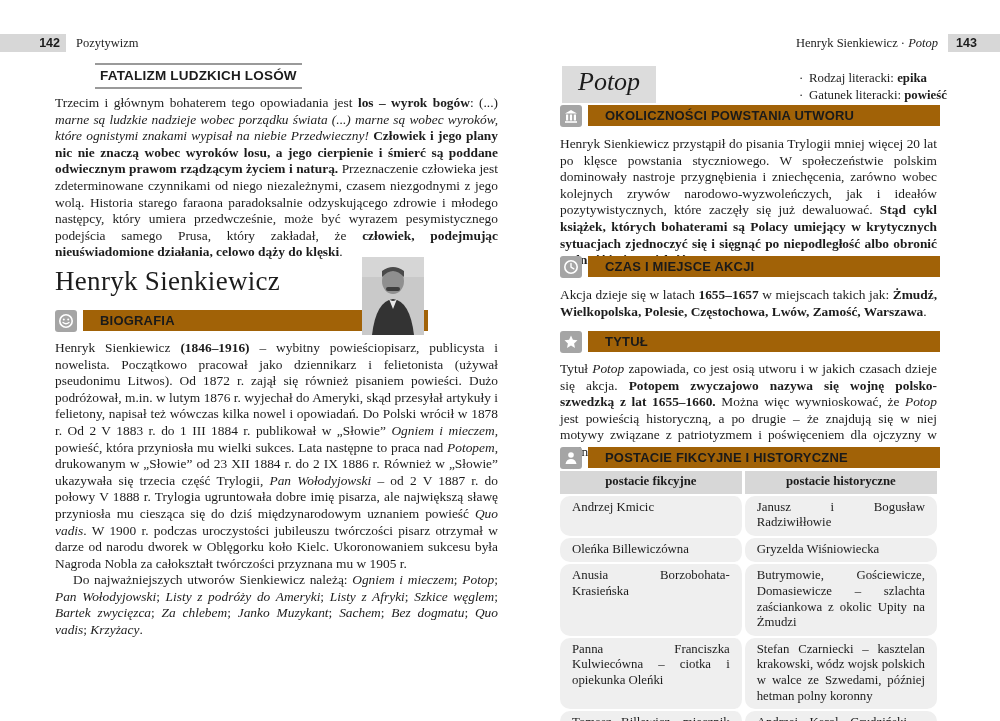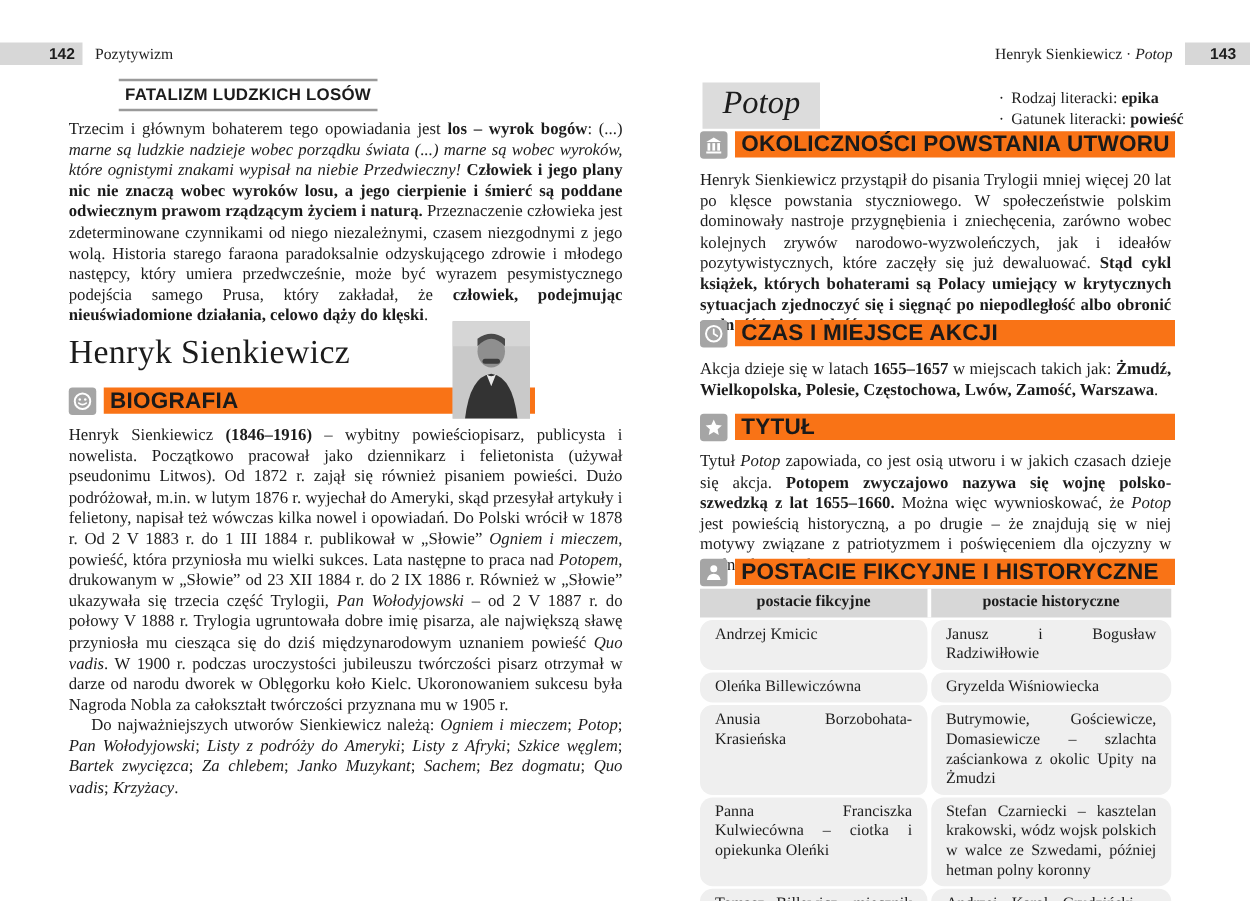--- a/index.html
+++ b/index.html
@@ -25,23 +25,23 @@
   .indent { text-indent:18px; }
 
   .author-heading { font-size:27px; font-weight:400; letter-spacing:.3px; }
 
   
   .portrait { width:62px; height:78px; overflow:hidden; background:#cfcfcf; z-index:3; }
 
   
   .sec-icon { width:22px; height:22px; background:#a5a5a5; border-radius:3px;
               display:flex; align-items:center; justify-content:center; z-index:2; }
-  .sec-bar { background:#f97316; height:21px; display:flex; align-items:center;
-             padding-left:5px; font-family:"Liberation Sans", sans-serif;
-             font-weight:bold; font-size:18px; letter-spacing:.2px; color:#1a1a1a; }
+  .sec-bar { background:#a16207; height:21px; display:flex; align-items:center;
+             padding-left:17px; font-family:"Liberation Sans", sans-serif;
+             font-weight:bold; font-size:13px; letter-spacing:.2px; color:#1a1a1a; }
 
   
   .title-box { display:inline-block; background:#dcdcdc; padding:1px 16px 6px;
                font-size:26px; font-style:italic; }
 
   
   .bullet-line { font-size:12.8px; line-height:17px;margin-left:44px; }
   .bullet-marker { display:inline-block; width:10px; }
 
   
@@ -94,21 +94,21 @@
     <div class="abs sec-bar" style="top:310px; left:83px; width:345px;">BIOGRAFIA</div>
 
     <p class="abs body-text" style="top:340px; left:55px; width:443px;"><span>Henryk Sienkiewicz </span><span class="st-b">(1846–1916)</span><span> – wybitny powieściopisarz, publicysta i nowelista. Początkowo pracował jako dziennikarz i felietonista (używał pseudonimu Litwos). Od 1872 r. zajął się również pisaniem powieści. Dużo podróżował, m.in. w lutym 1876 r. wyjechał do Ameryki, skąd przesyłał artykuły i felietony, napisał też wówczas kilka nowel i opowiadań. Do Polski wrócił w 1878 r. Od 2 V 1883 r. do 1 III 1884 r. publikował w „Słowie” </span><span class="st-i">Ogniem i mieczem</span><span>, powieść, która przyniosła mu wielki sukces. Lata następne to praca nad </span><span class="st-i">Potopem</span><span>, drukowanym w „Słowie” od 23 XII 1884 r. do 2 IX 1886 r. Również w „Słowie” ukazywała się trzecia część Trylogii, </span><span class="st-i">Pan Wołodyjowski</span><span> – od 2 V 1887 r. do połowy V 1888 r. Trylogia ugruntowała dobre imię pisarza, ale największą sławę przyniosła mu ciesząca się do dziś międzynarodowym uznaniem powieść </span><span class="st-i">Quo vadis</span><span>. W 1900 r. podczas uroczystości jubileuszu twórczości pisarz otrzymał w darze od narodu dworek w Oblęgorku koło Kielc. Ukoronowaniem sukcesu była Nagroda Nobla za całokształt twórczości przyznana mu w 1905 r.</span></p>
 
     <p class="abs body-text indent" style="top:572px; left:55px; width:443px;"><span>Do najważniejszych utworów Sienkiewicz należą: </span><span class="st-i">Ogniem i mieczem</span><span>; </span><span class="st-i">Potop</span><span>; </span><span class="st-i">Pan Wołodyjowski</span><span>; </span><span class="st-i">Listy z podróży do Ameryki</span><span>; </span><span class="st-i">Listy z Afryki</span><span>; </span><span class="st-i">Szkice węglem</span><span>; </span><span class="st-i">Bartek zwycięzca</span><span>; </span><span class="st-i">Za chlebem</span><span>; </span><span class="st-i">Janko Muzykant</span><span>; </span><span class="st-i">Sachem</span><span>; </span><span class="st-i">Bez dogmatu</span><span>; </span><span class="st-i">Quo vadis</span><span>; </span><span class="st-i">Krzyżacy</span><span>.</span></p>
   </section>
 
   <section>
 
     <span class="abs runhead-text" style="top:36px; left:560px; width:378px; text-align:right;"><span>Henryk Sienkiewicz · </span><span class="st-i">Potop</span></span>
-    <div class="abs pagenum-bar" style="top:34px; left:948px; width:52px; padding-left:20px;">
+    <div class="abs pagenum-bar" style="top:34px; left:948px; width:52px; padding-left:8px;">
       <span class="pagenum">143</span>
     </div>
 
     <div class="abs title-box" style="top:66px; left:562px;">Potop</div>
 
     <div class="abs" style="top:70px; left:755px;">
       <div class="bullet-line">
         <span class="bullet-marker">·</span><span>Rodzaj literacki: </span><span class="st-b">epika</span>
       </div>
       <div class="bullet-line">

